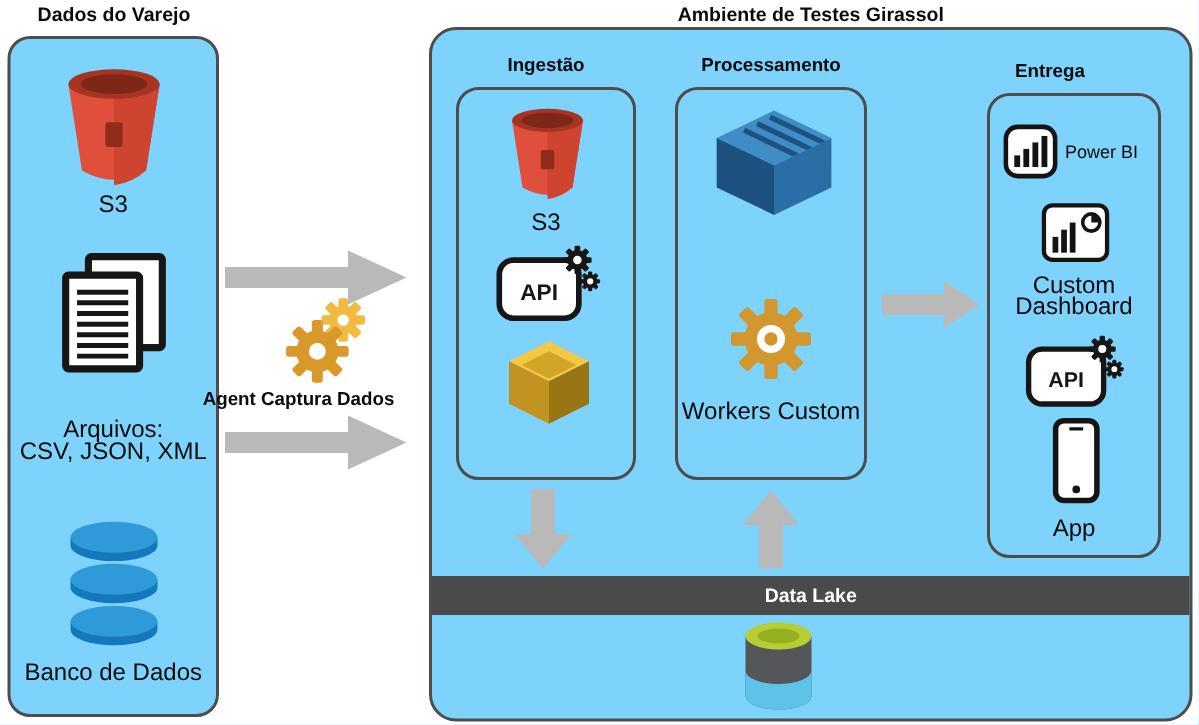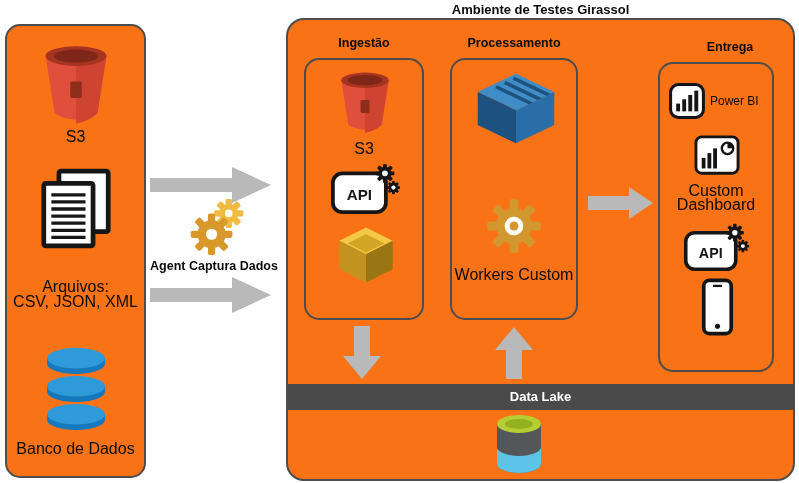--- a/index.html
+++ b/index.html
@@ -2,33 +2,34 @@
 <html><head>
 <meta charset="utf-8">
 <style>
   * { margin:0; padding:0; box-sizing:border-box; }
   html,body { background:#fff; }
   .canvas {
     position:relative; width:799px; height:483px; background:#fff;
     font-family:"Liberation Sans", sans-serif; color:#0a0a0a; overflow:hidden;
   }
   .abs { position:absolute; }
-  .box { position:absolute; border:2px solid #4d4d4d; border-radius:15px; background:#f97316; }
+  .box { position:absolute; border:2px solid #4d4d4d; border-radius:15px; background:#7dd3fc; }
   .ttl { position:absolute; font-size:13px; font-weight:bold; text-align:center; white-space:nowrap; }
   .sttl { position:absolute; font-size:12.5px; font-weight:bold; text-align:center; }
   .lbl { position:absolute; left:0; width:100%; text-align:center; font-size:16px; line-height:1.15; }
   .lbl-free { position:absolute; font-size:12px; white-space:nowrap; }
   .bar { position:absolute; background:#4a4a4a; color:#fff; font-weight:bold; font-size:13px; text-align:center; }
   svg { display:block; }
 </style>
 </head>
 <body>
 
 <div class="canvas">
 
+  <div class="ttl" style="left:5px;top:2px;width:142px;">Dados do Varejo</div>
 
   <div class="box" style="left:5px;top:24px;width:141px;height:454px;">
 
     <svg class="abs" style="left:32px;top:16px;" width="74" height="84" viewBox="0 0 90 100">
       <path d="M8 16 L19 86 Q45 101 71 86 L82 16 Z" fill="#df4f3c"></path>
       <path d="M45 16 L45 98 Q60 96 71 86 L82 16 Z" fill="#cf4431"></path>
       <ellipse cx="45" cy="16" rx="37" ry="12" fill="#a63421"></ellipse>
       <ellipse cx="45" cy="16" rx="27" ry="8" fill="#7e2617"></ellipse>
       <rect x="38" y="47" width="14" height="20" rx="2" fill="#8f2d1c"></rect>
     </svg>
@@ -77,21 +78,21 @@
     <g fill="#d8982a">
       <rect x="22" y="19" width="8" height="46" rx="2"></rect>
       <rect x="22" y="19" width="8" height="46" rx="2" transform="rotate(45 26 42)"></rect>
       <rect x="22" y="19" width="8" height="46" rx="2" transform="rotate(90 26 42)"></rect>
       <rect x="22" y="19" width="8" height="46" rx="2" transform="rotate(135 26 42)"></rect>
       <circle cx="26" cy="42" r="15.5"></circle>
     </g>
     <circle cx="26" cy="42" r="6.2" fill="#fff"></circle>
   </svg>
 
-  <div class="sttl" style="left:143px;top:259px;width:142px;">Agent Captura Dados</div>
+  <div class="sttl" style="left:128px;top:259px;width:142px;">Agent Captura Dados</div>
 
   <svg class="abs" style="left:150px;top:276px;" width="122" height="38" viewBox="0 0 122 38">
     <polygon points="0,12 82,12 82,1 121,19 82,37 82,26 0,26" fill="#b9b9b9"></polygon>
   </svg>
 
   <div class="ttl" style="left:286px;top:2px;width:509px;">Ambiente de Testes Girassol</div>
 
   <div class="box" style="left:286px;top:18px;width:509px;height:463px;border-radius:18px;">
 
     <div class="sttl" style="left:16px;top:16px;width:120px;">Ingestão</div>
@@ -158,21 +159,21 @@
         <circle cx="36" cy="36" r="10.5" fill="#fff"></circle>
         <circle cx="36" cy="36" r="5" fill="#d2982f"></circle>
       </svg>
       <div class="lbl" style="top:206px;">Workers Custom</div>
     </div>
 
     <svg class="abs" style="left:300px;top:166px;" width="66" height="34" viewBox="0 0 66 34">
       <polygon points="0,10 41,10 41,1 65,17 41,33 41,24 0,24" fill="#b9b9b9"></polygon>
     </svg>
 
-    <div class="sttl" style="left:384px;top:20px;width:116px;">Entrega</div>
+    <div class="sttl" style="left:354px;top:20px;width:116px;">Entrega</div>
     <div class="box" style="left:370px;top:42px;width:116px;height:310px;">
       <svg class="abs" style="left:8px;top:18px;" width="38" height="38" viewBox="0 0 44 44">
         <rect x="3" y="3" width="38" height="38" rx="9" fill="#fff" stroke="#141414" stroke-width="3.5"></rect>
         <rect x="9.5" y="25" width="4.5" height="9" fill="#141414"></rect>
         <rect x="16.5" y="20" width="4.5" height="14" fill="#141414"></rect>
         <rect x="23.5" y="15" width="4.5" height="19" fill="#141414"></rect>
         <rect x="30.5" y="10" width="4.5" height="24" fill="#141414"></rect>
       </svg>
       <div class="lbl-free" style="left:50px;top:30px;">Power BI</div>
 
@@ -206,20 +207,21 @@
           <circle cx="67" cy="27" r="5"></circle>
         </g>
         <circle cx="67" cy="27" r="2.2" fill="#fff"></circle>
       </svg>
 
       <svg class="abs" style="left:41px;top:214px;" width="33" height="58" viewBox="0 0 36 62">
         <rect x="3" y="2" width="30" height="58" rx="6" fill="#fff" stroke="#141414" stroke-width="4"></rect>
         <line x1="13" y1="8" x2="23" y2="8" stroke="#141414" stroke-width="2.5"></line>
         <circle cx="18" cy="52" r="2.8" fill="#141414"></circle>
       </svg>
+      <div class="lbl" style="top:280px;">App</div>
     </div>
 
     <svg class="abs" style="left:54px;top:306px;" width="40" height="54" viewBox="0 0 40 54">
       <polygon points="12,0 28,0 28,30 39,30 20,53 1,30 12,30" fill="#b9b9b9"></polygon>
     </svg>
     <svg class="abs" style="left:206px;top:306px;" width="40" height="54" viewBox="0 0 40 54">
       <polygon points="20,1 39,24 28,24 28,53 12,53 12,24 1,24" fill="#b9b9b9"></polygon>
     </svg>
 
     <div class="bar" style="left:0;top:364px;width:505px;height:26px;line-height:25px;">

